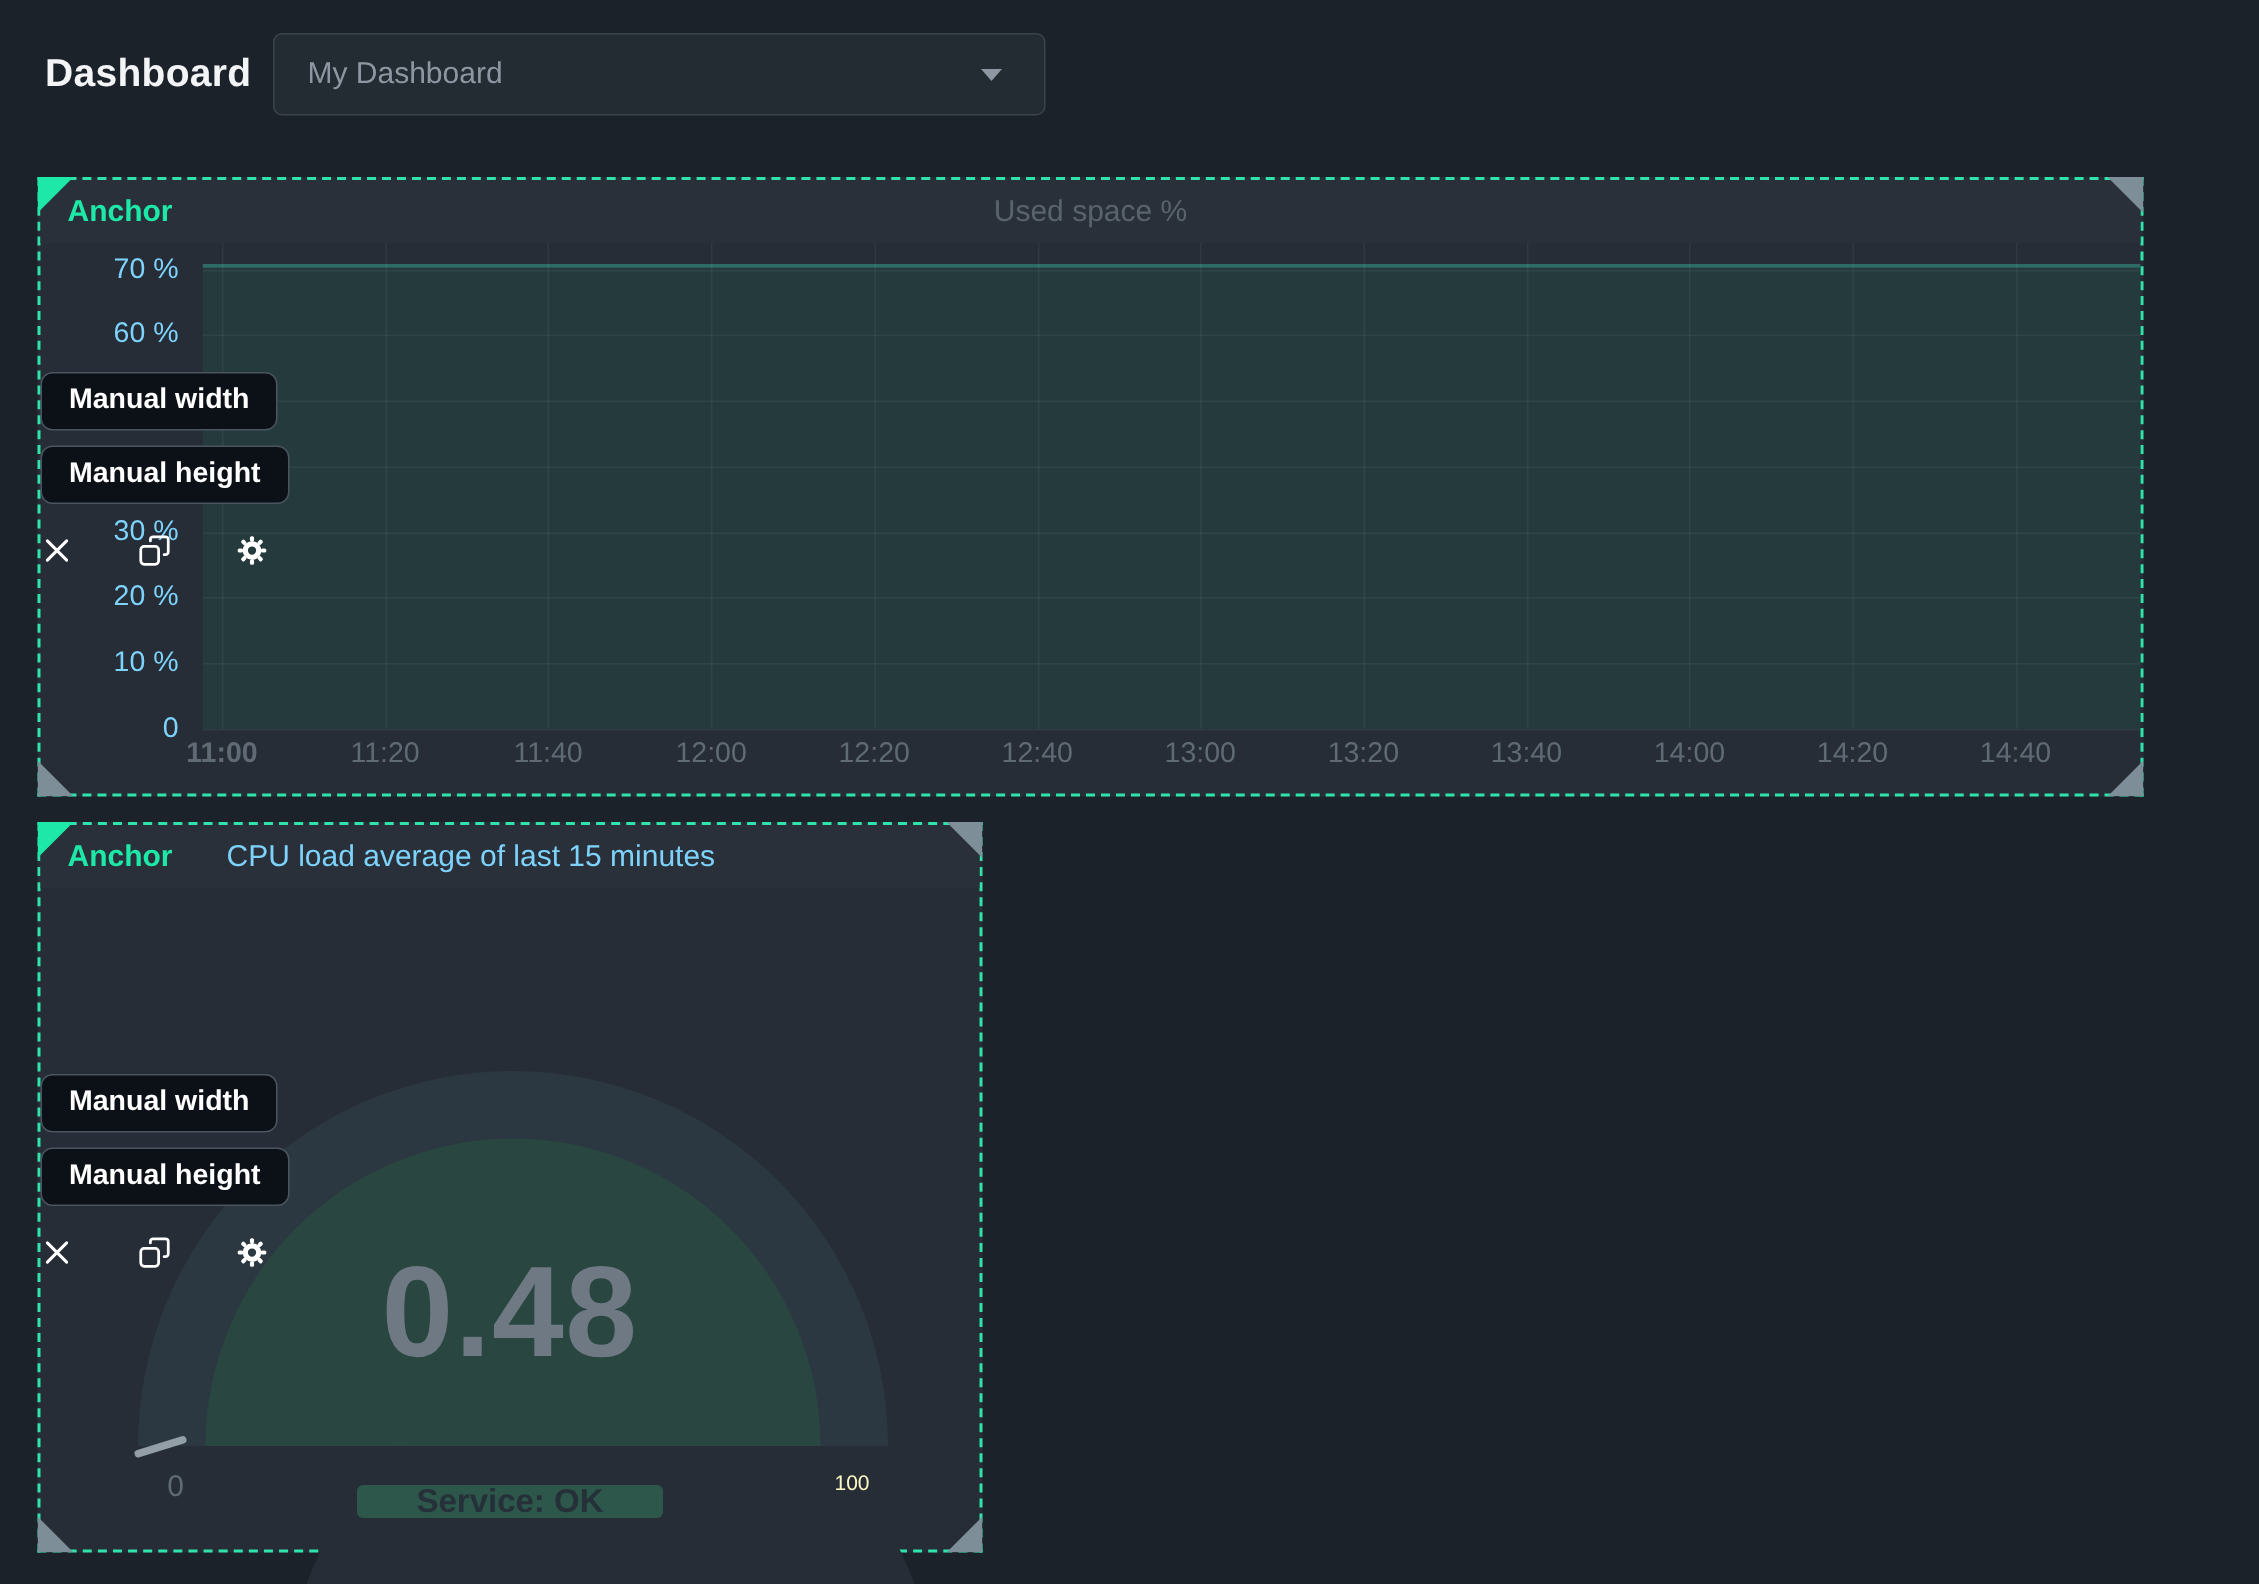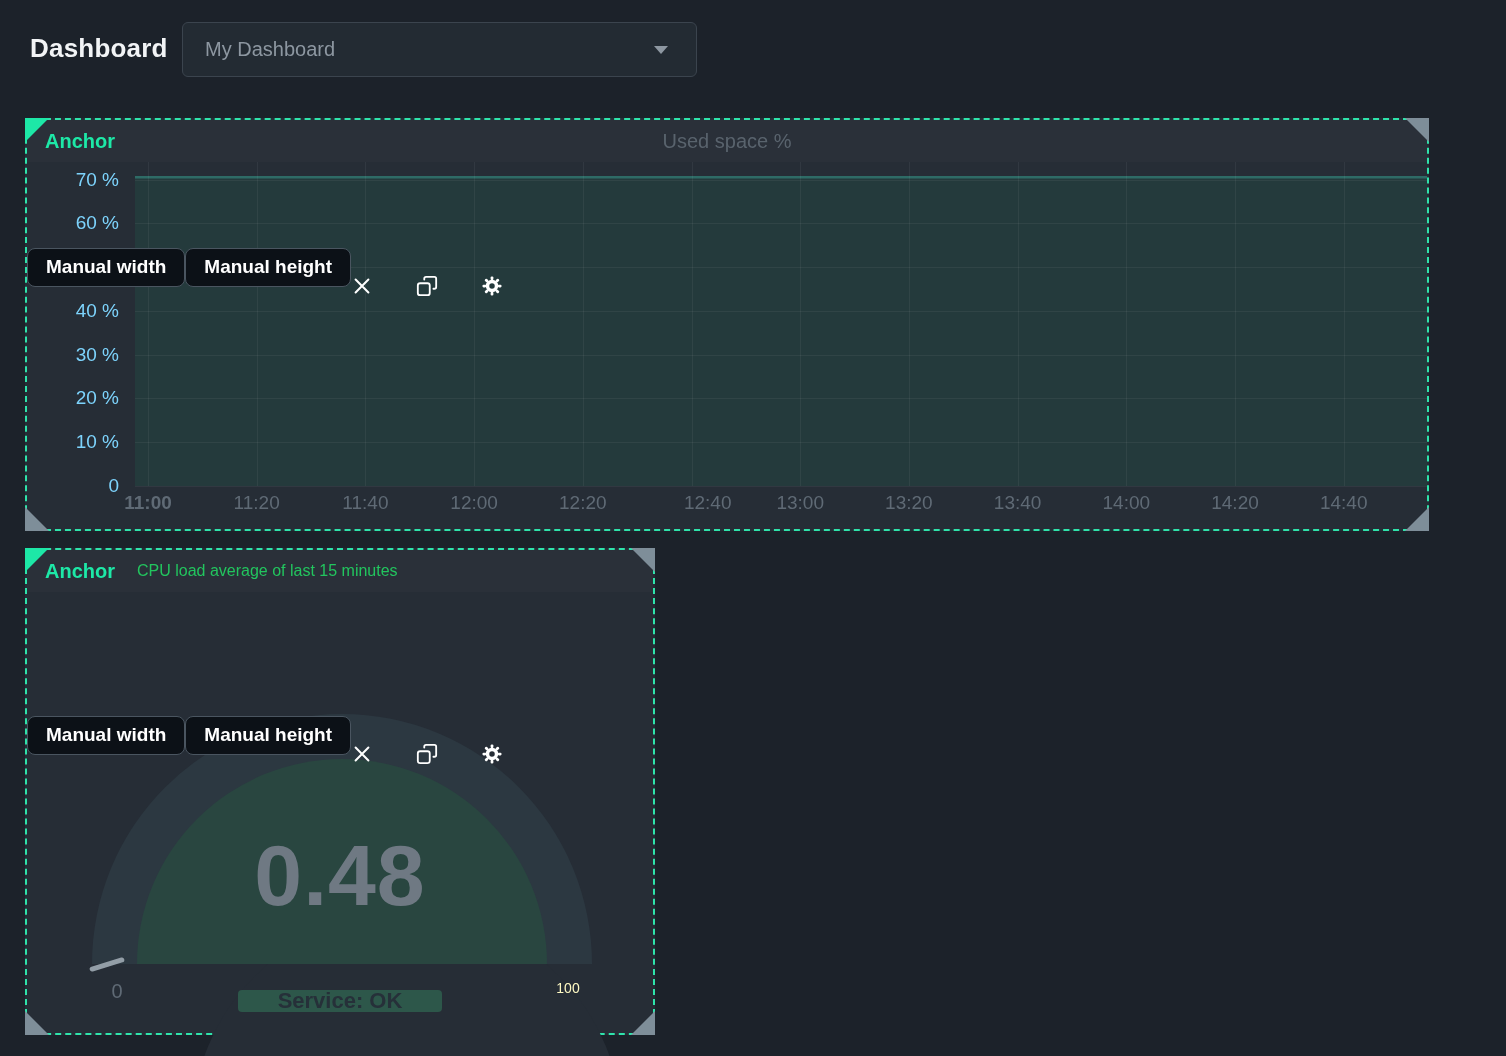--- a/index.html
+++ b/index.html
@@ -36,41 +36,41 @@
 
   .panel-header{
     position:absolute;left:0;top:0;right:0;height:42px;background:#2a3039;
     display:flex;align-items:center;padding:0 18px;box-sizing:border-box;
   }
   .anchor-label{color:#1de8a7;font-size:20px;font-weight:700;z-index:3;}
   .panel-title-center{
     position:absolute;left:0;right:0;text-align:center;
     color:#59636d;font-size:20px;pointer-events:none;
   }
-  .panel-title-inline{color:#22c55e;font-size:16px;margin-left:22px;white-space:nowrap;}
+  .panel-title-inline{color:#7dd3fc;font-size:20px;margin-left:36px;white-space:nowrap;}
 
   .corner{position:absolute;width:24px;height:24px;z-index:6;}
   .corner.tl{left:-2px;top:-2px;background:#1de8a7;clip-path:polygon(0 0,100% 0,0 100%);}
   .corner.tr{right:-2px;top:-2px;background:#7e8e99;clip-path:polygon(0 0,100% 0,100% 100%);}
   .corner.bl{left:-2px;bottom:-2px;background:#7e8e99;clip-path:polygon(0 0,0 100%,100% 100%);}
   .corner.br{right:-2px;bottom:-2px;background:#7e8e99;clip-path:polygon(100% 0,100% 100%,0 100%);}
 
   
   .chart-plot{position:absolute;left:108px;top:42px;width:1292px;height:324px;}
   .chart-plot svg{position:absolute;left:0;top:0;z-index:1;}
   .grid-h{position:absolute;left:0;right:0;height:1px;background:rgba(255,255,255,.055);z-index:2;}
   .grid-v{position:absolute;top:0;bottom:0;width:1px;background:rgba(255,255,255,.055);z-index:2;}
   .y-axis-labels{position:absolute;left:0;top:42px;width:100px;height:324px;}
   .ytick{position:absolute;right:8px;width:92px;text-align:right;font-size:19px;color:#7dd3fc;}
   .x-axis-labels{position:absolute;left:108px;top:372px;width:1292px;height:26px;}
   .xtick{position:absolute;top:0;width:80px;text-align:center;font-size:19px;color:#5f6a75;}
 
   
   .overlay{
-    position:absolute;left:0;right:0;display:flex;flex-direction:row;align-items:flex-end;z-index:5;
+    position:absolute;left:0;right:0;display:flex;flex-direction:column;align-items:flex-start;z-index:5;
   }
   .overlay-1{top:128px;}
   .overlay-2{top:166px;}
   .ov-btn{
     background:#0c1117;border:1px solid #4a5560;border-radius:8px;
     color:#ffffff;font-size:19px;font-weight:700;font-family:inherit;
     padding:7px 18px;margin-bottom:10px;cursor:pointer;line-height:1.2;
   }
   .ov-icons{display:flex;gap:43px;margin-top:10px;align-items:center;}
   .ov-icon{width:22px;height:22px;cursor:pointer;display:block;}
@@ -159,21 +159,21 @@
         <path d="M0 15.324324324324312 L13 15.324324324324312 L121.7 15.324324324324312 L230.4 15.324324324324312 L339.1 15.324324324324312 L447.8 15.324324324324312 L556.5 15.324324324324312 L665.2 15.324324324324312 L773.9 15.324324324324312 L882.6 15.324324324324312 L991.3000000000001 15.324324324324312 L1100 15.324324324324312 L1208.7 15.324324324324312 L1292 15.324324324324312 L1292 324 L0 324 Z" fill="#243a3c"></path>
         <path d="M0 15.324324324324312 L13 15.324324324324312 L121.7 15.324324324324312 L230.4 15.324324324324312 L339.1 15.324324324324312 L447.8 15.324324324324312 L556.5 15.324324324324312 L665.2 15.324324324324312 L773.9 15.324324324324312 L882.6 15.324324324324312 L991.3000000000001 15.324324324324312 L1100 15.324324324324312 L1208.7 15.324324324324312 L1292 15.324324324324312" stroke="#2e6b66" stroke-width="2.5" fill="none"></path>
       </svg>
     </div>
   <div class="x-axis-labels">
       <div class="xtick" style="left: -27px; font-weight: bold;">11:00</div>
       <div class="xtick" style="left: 81.7px;">11:20</div>
       <div class="xtick" style="left: 190.4px;">11:40</div>
       <div class="xtick" style="left: 299.1px;">12:00</div>
       <div class="xtick" style="left: 407.8px;">12:20</div>
-      <div class="xtick" style="left: 516.5px; text-align: right;">12:40</div>
+      <div class="xtick" style="left: 516.5px;">12:40</div>
       <div class="xtick" style="left: 625.2px;">13:00</div>
       <div class="xtick" style="left: 733.9px;">13:20</div>
       <div class="xtick" style="left: 842.6px;">13:40</div>
       <div class="xtick" style="left: 951.3px;">14:00</div>
       <div class="xtick" style="left: 1060px;">14:20</div>
       <div class="xtick" style="left: 1168.7px;">14:40</div>
     </div>
 
   <div class="overlay overlay-1">
     <button class="ov-btn">Manual width</button>

